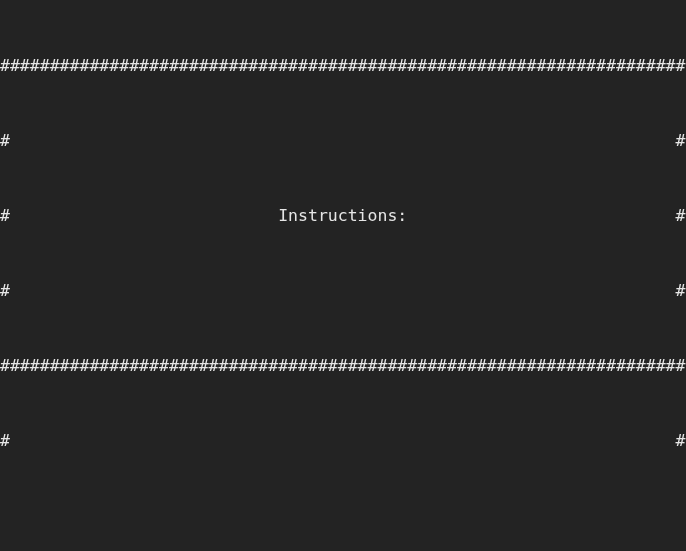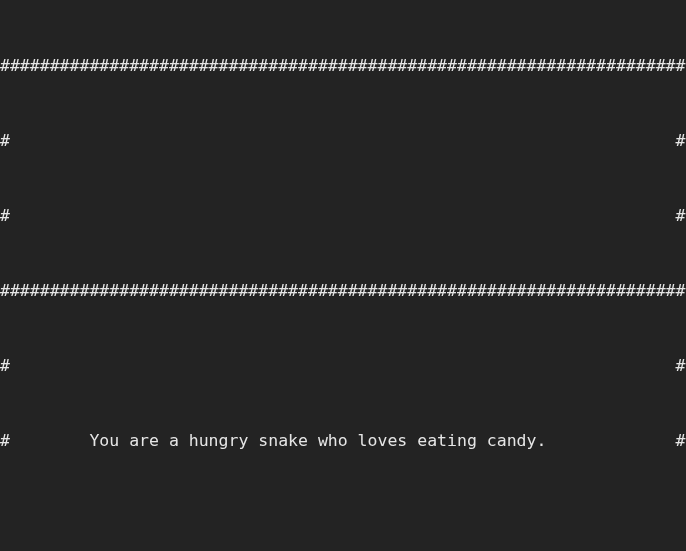--- a/index.html
+++ b/index.html
@@ -36,24 +36,24 @@
   }
   .border-row { color: #e6e6e6; }
   .text-row { color: #e6e6e6; }
 </style>
 </head>
 <body>
 
 <div id="screen">
   <div class="row border-row">#####################################################################</div>
   <div class="row text-row">#                                                                   #</div>
+  <div class="row text-row">#                           Instructions:                           #</div>
   <div class="row text-row">#                                                                   #</div>
   <div class="row border-row">#####################################################################</div>
   <div class="row text-row">#                                                                   #</div>
-  <div class="row text-row">#        You are a hungry snake who loves eating candy.             #</div>
   
   
   
   
   
   
   
   
   
   

